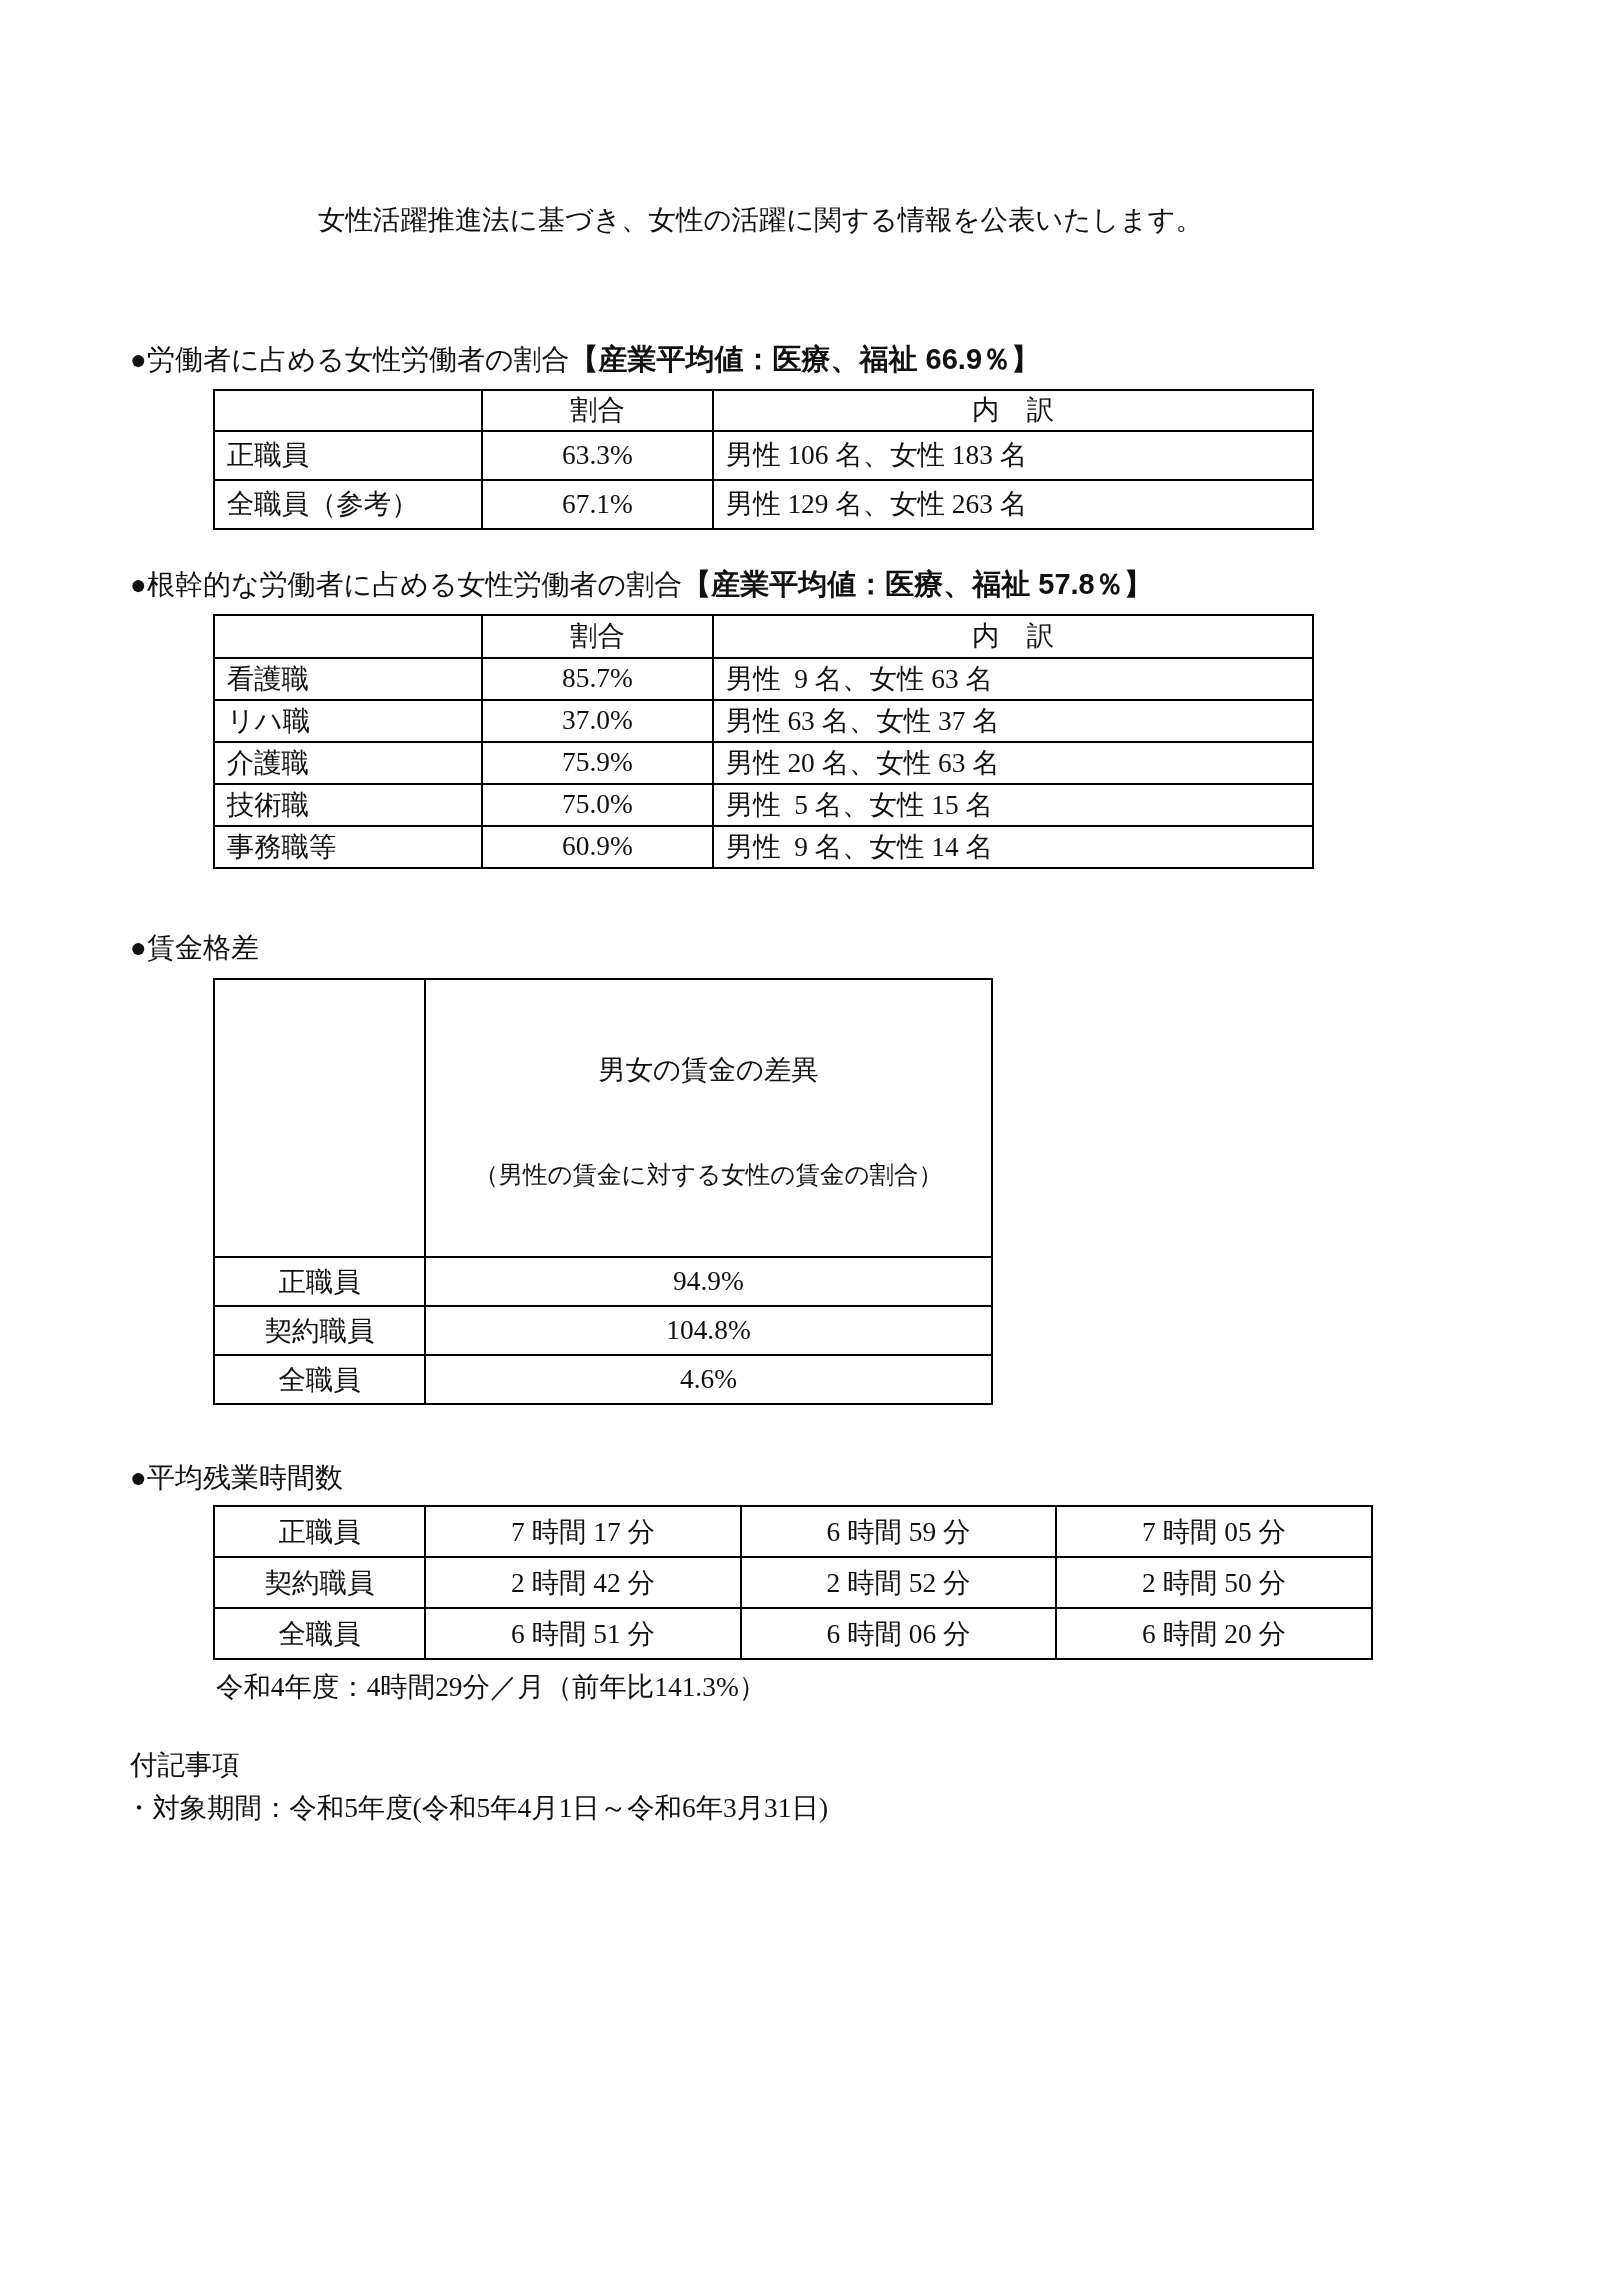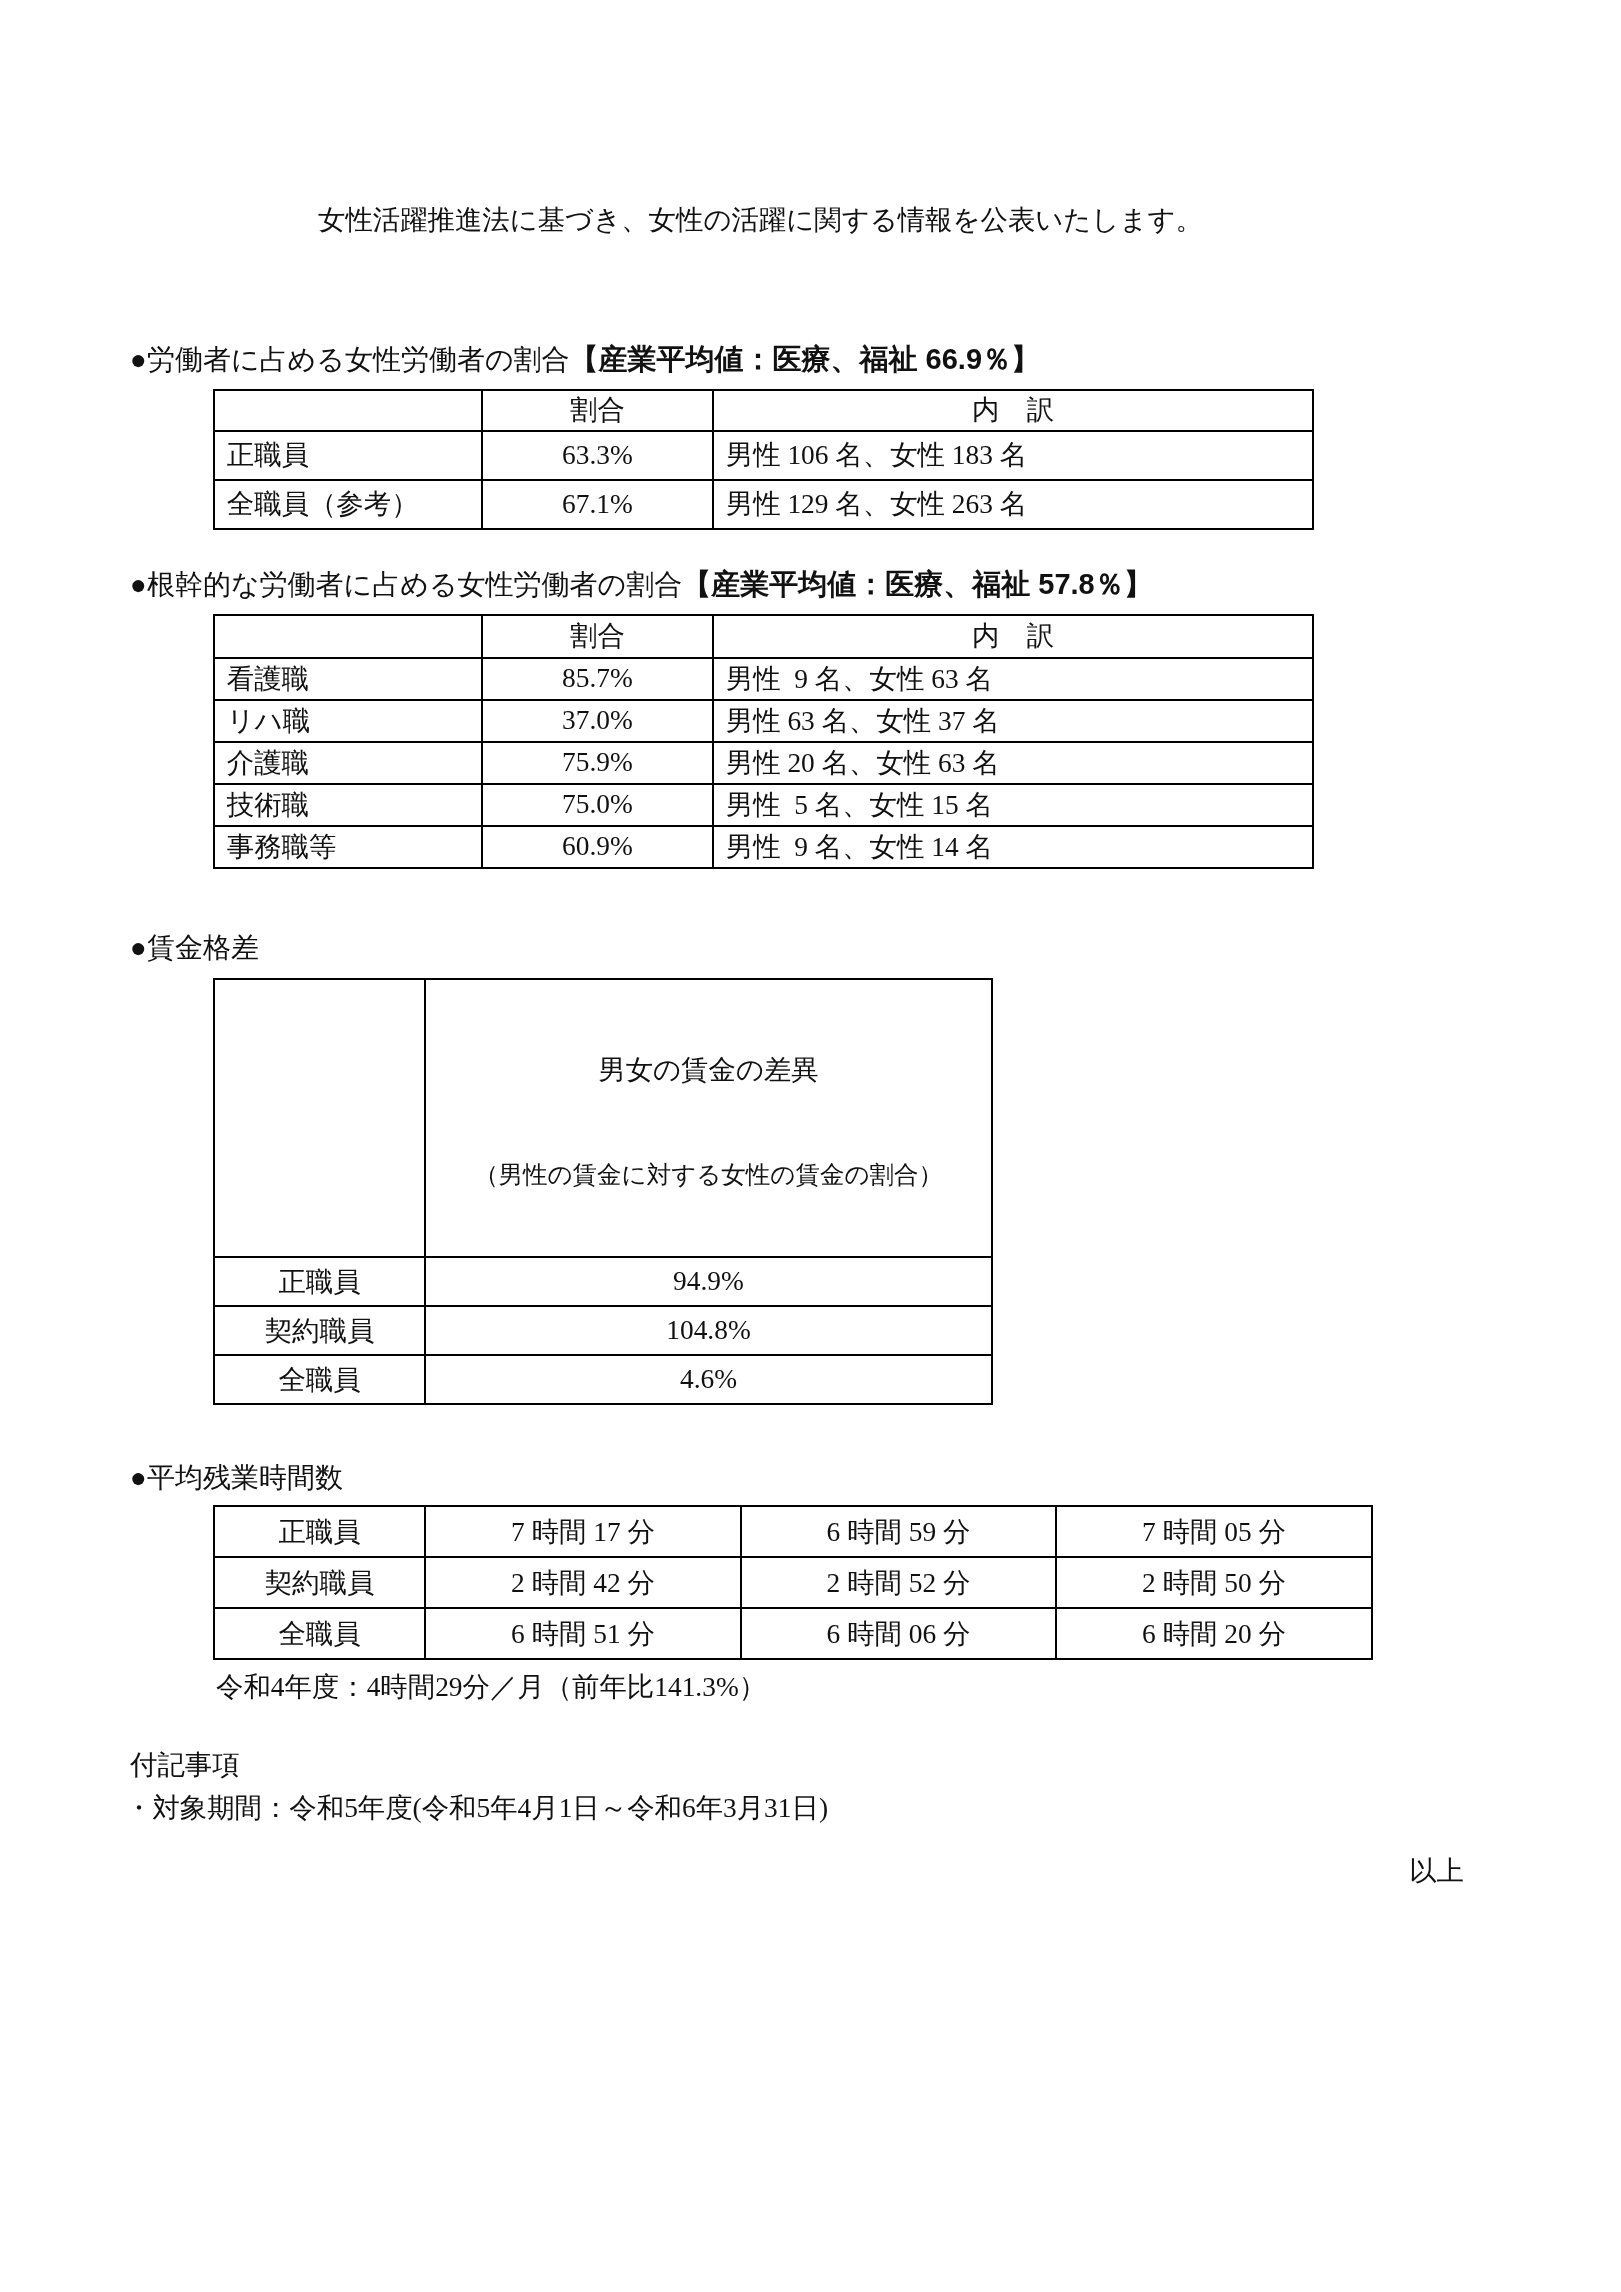--- a/index.html
+++ b/index.html
@@ -239,16 +239,15 @@
       <td class="cell-center">6 時間 20 分</td>
     </tr>
   </tbody>
     </table>
 
   <p class="ot-note">令和4年度：4時間29分／月（前年比141.3%）</p>
 
   <p class="appendix-title">付記事項</p>
   <p class="appendix-item">・対象期間：令和5年度(令和5年4月1日～令和6年3月31日)</p>
 
-  <p class="closing">以上</p>
 
 </div>
 
 
 </body></html>

